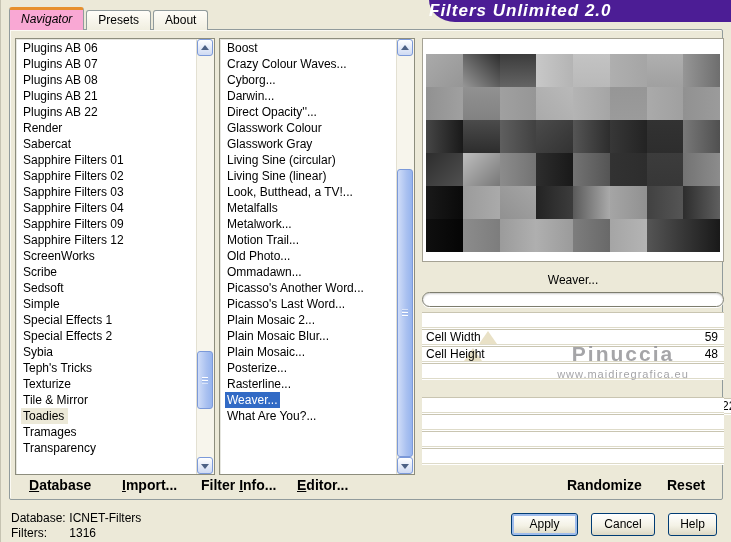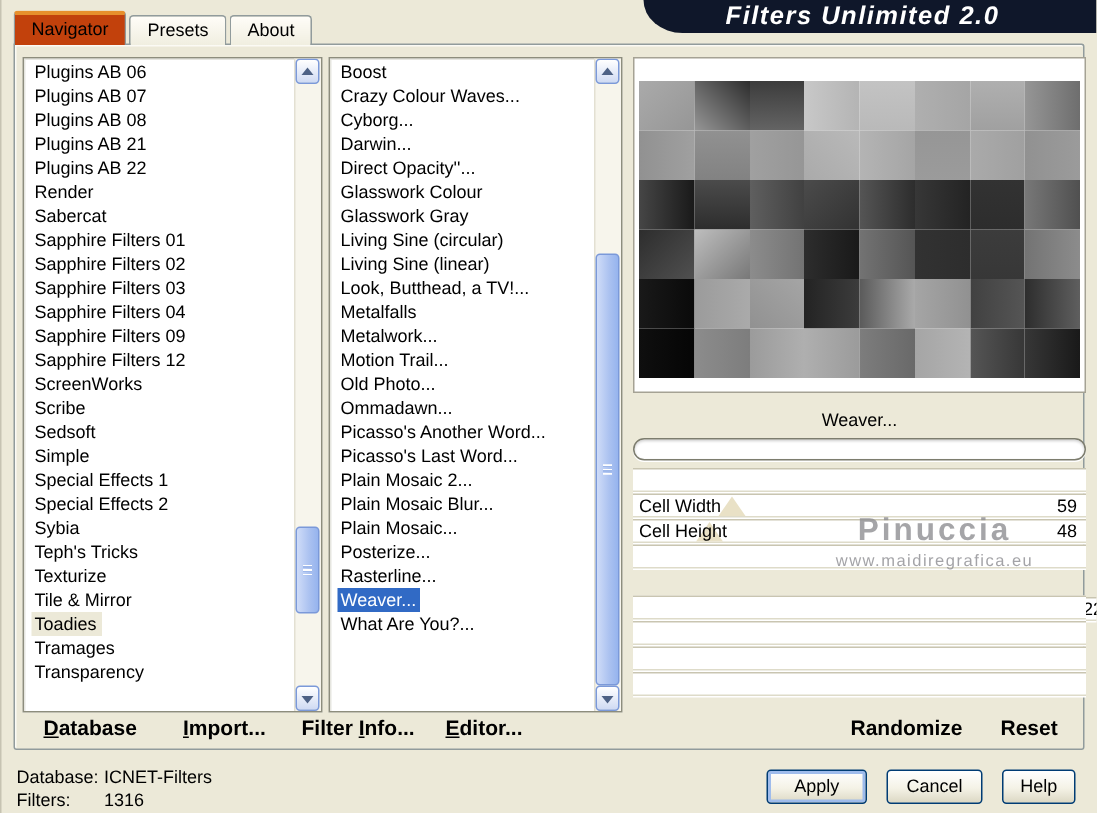--- a/index.html
+++ b/index.html
@@ -2,28 +2,28 @@
 <html><head>
 <meta charset="utf-8">
 <style>
   html,body{margin:0;padding:0;}
   body{
     width:731px;height:542px;position:relative;overflow:hidden;
     background:#ECE9D8;font-family:"Liberation Sans",sans-serif;font-size:12px;color:#000;
     border-left:1px solid #c6c3b2;box-sizing:border-box;
   }
   
-  .banner{position:absolute;left:428px;top:0;right:0;height:22px;background:#0f172a;
-    border-bottom-left-radius:26px 22px;display:flex;align-items:center;justify-content:center;}
+  .banner{position:absolute;left:428px;top:0;right:0;height:22px;background:#4c1d95;
+    border-bottom-left-radius:26px 22px;display:flex;align-items:center;justify-content:flex-start;}
   .banner .title{color:#fff;font-weight:bold;font-style:italic;font-size:17px;padding-right:10px;letter-spacing:1px;}
   
   .tabs{position:absolute;left:8px;top:7px;display:flex;align-items:flex-end;z-index:3;}
   .tab{border:1px solid #919B9C;border-bottom:none;background:linear-gradient(#fffdf8,#f0eee0);
     height:19px;line-height:19px;padding:0 11px;border-radius:3px 3px 0 0;margin-right:2px;cursor:default;}
-  .tab.active{height:20px;line-height:19px;background:#c2410c;border-top:3px solid #E78F2C;position:relative;z-index:4;}
+  .tab.active{height:20px;line-height:19px;background:#f9a8d4;border-top:3px solid #E78F2C;position:relative;z-index:4;font-style:italic;}
   
   .panel{position:absolute;left:8px;top:29px;width:714px;height:471px;border:1px solid #919B9C;
     background:#ECE9D8;box-shadow:inset 1px 1px 0 #fbfaf4;border-radius:0 2px 2px 2px;box-sizing:border-box;}
   
   .listbox{position:absolute;top:38px;background:#fff;border:1px solid #8d8d7d;
     box-shadow:inset 1px 1px 0 #e6e6e0;box-sizing:border-box;overflow:hidden;}
   #catlist{left:14px;width:200px;height:437px;}
   #filtlist{left:218px;width:196px;height:437px;}
   .items{position:absolute;left:0;top:1px;right:17px;bottom:0;padding-left:5px;}
   .li{height:16px;line-height:16px;white-space:nowrap;padding-left:2px;}

